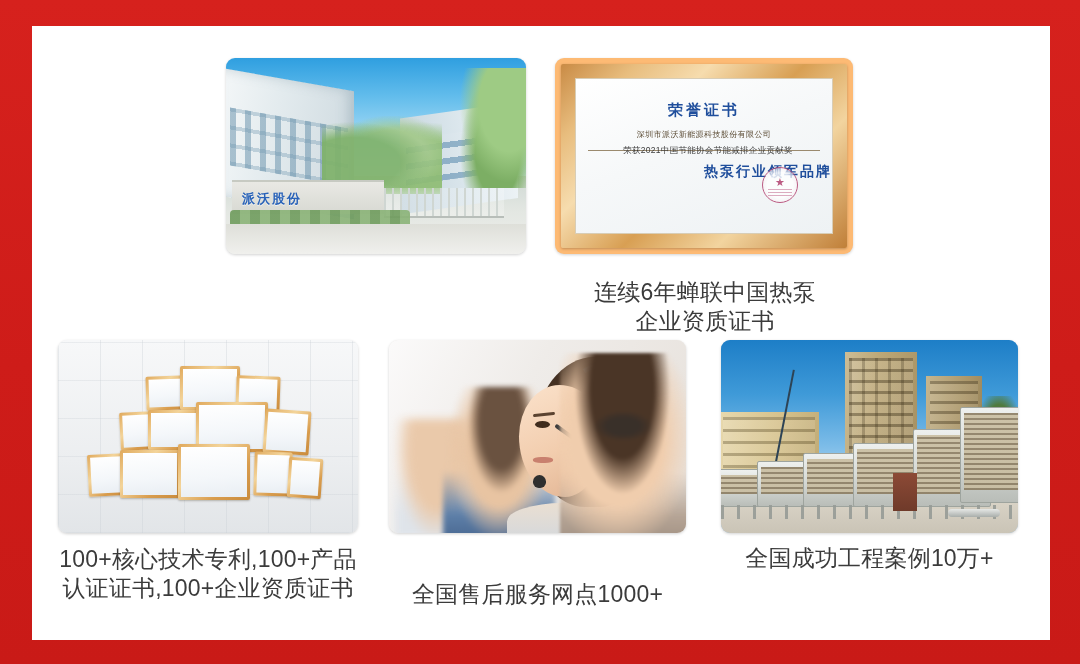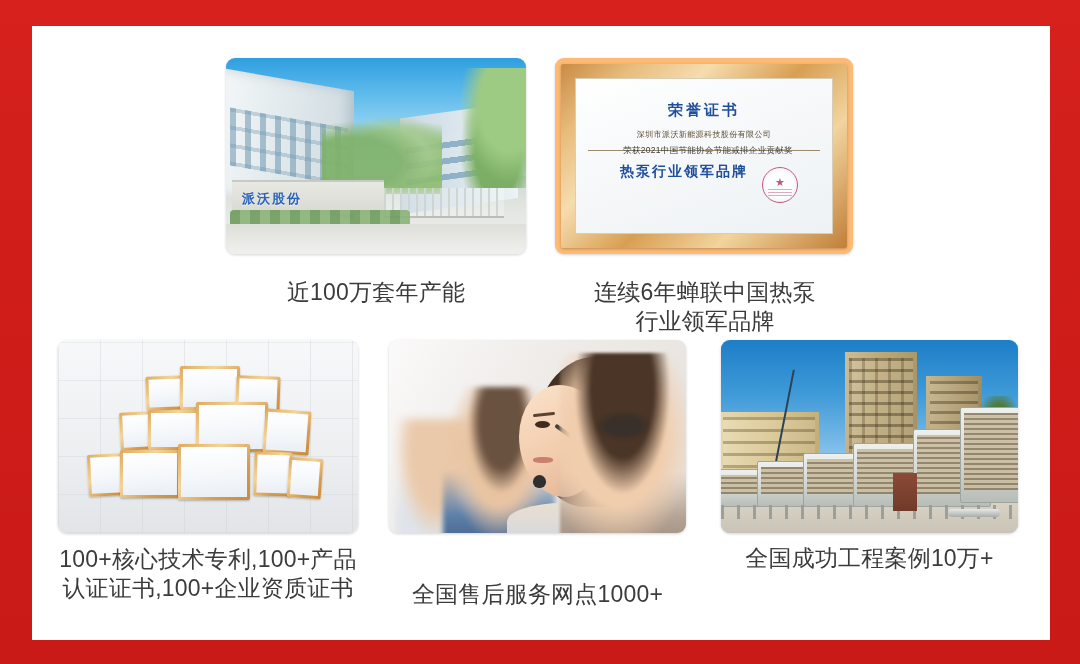--- a/index.html
+++ b/index.html
@@ -146,21 +146,21 @@
   .cf-company {
     position:absolute; left:12px; right:12px; top:50px; text-align:center;
     color:#5a4a33; font-size:8px; letter-spacing:.4px;
     border-bottom:1px solid #9b8a6e; padding-bottom:10px;
   }
   .cf-award {
     position:absolute; left:16px; right:8px; top:66px; text-align:center;
     color:#3b3b3b; font-size:8.5px; letter-spacing:.3px;
   }
   .cf-brand {
-    position:absolute; left:0; right:0; top:84px; text-align:left;
+    position:absolute; left:0; right:0; top:84px; text-align:right;
     color:#1f4e9c; font-size:14px; font-weight:bold; letter-spacing:2px;padding-left:44px;
   }
   .cf-seal {
     position:absolute; right:34px; bottom:30px; width:36px; height:36px;
     border-radius:50%; border:1.6px solid #b03a6a;
     background: radial-gradient(circle,#fff 0 52%, rgba(176,58,106,.10) 100%);
     opacity:.82;
   }
   .cf-seal::before {
     content:"★"; position:absolute; left:0; right:0; top:8px; text-align:center;
@@ -349,35 +349,34 @@
         <div class="fx-bldgR"></div>
         <div class="fx-trees"></div>
         <div class="fx-tree-edge"></div>
         <div class="fx-wall"></div>
         <div class="fx-gate"></div>
         <div class="fx-hedge"></div>
         <div class="fx-road"></div>
         <div class="fx-sign">派沃股份</div>
       </div>
     </div>
-    <div class="caption" style="left:194px; top:252px; width:300px;">近100万套年产能</div>
 
     <div class="card" id="card-cert">
       <div class="cf-frame">
         <div class="cf-inner">
           <div class="cf-title">荣誉证书</div>
           <div class="cf-company">深圳市派沃新能源科技股份有限公司</div>
           <div class="cf-award">荣获2021中国节能协会节能减排企业贡献奖</div>
           <div class="cf-brand">热泵行业领军品牌</div>
           <div class="cf-seal"></div>
         </div>
       </div>
     </div>
     <div class="caption" style="left:513px; top:252px; width:320px;">连续6年蝉联中国热泵
-行业领军品牌</div>
+企业资质证书</div>
 
     <div class="card" id="card-certs">
       <div class="cp-bg"></div>
 
       <div class="cp-frame" style="left:88px;  top:36px; width:42px; height:34px; transform:rotate(-2deg);">
           <i></i>
         </div>
       <div class="cp-frame" style="left:122px; top:26px; width:60px; height:44px;">
           <i></i>
         </div>

